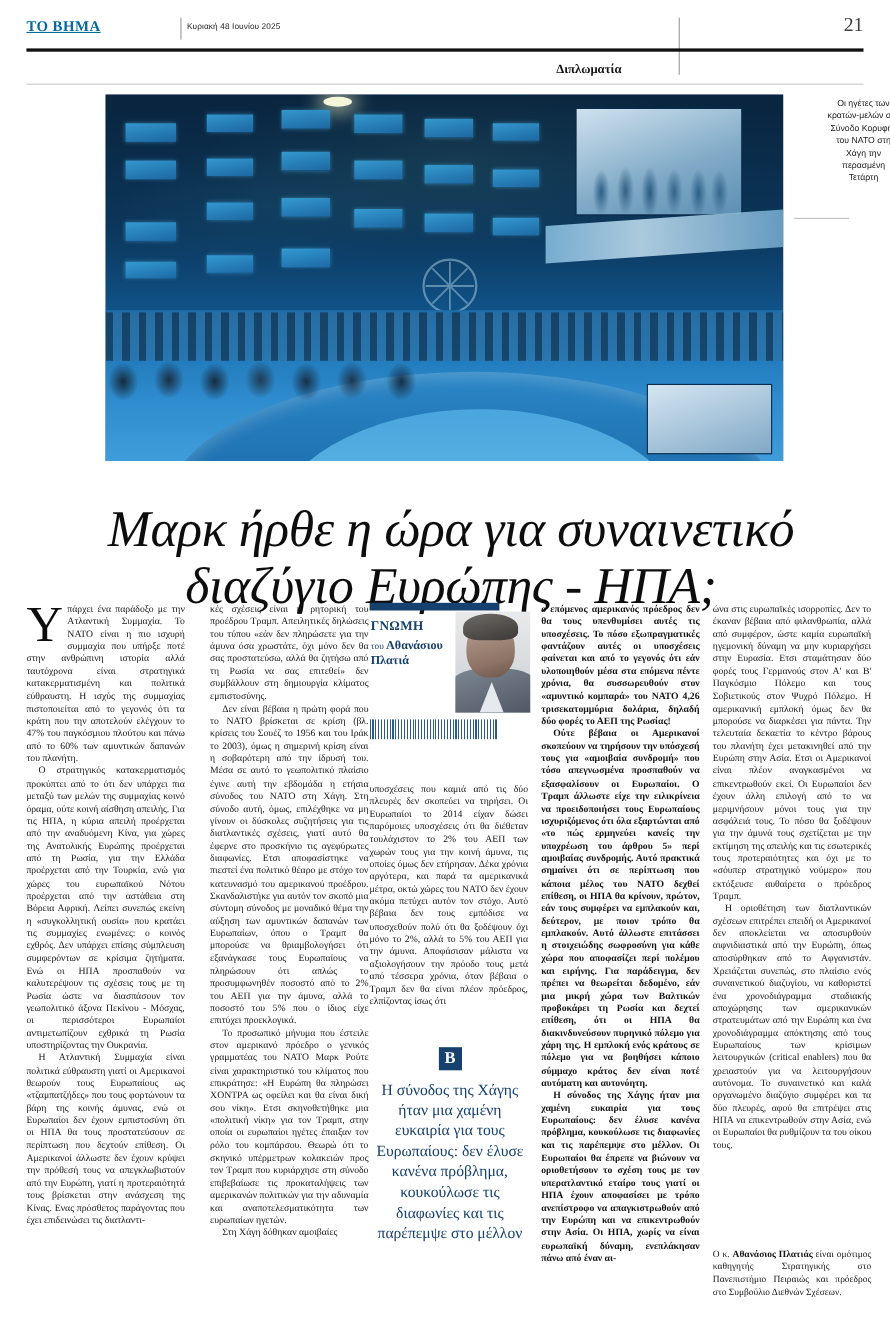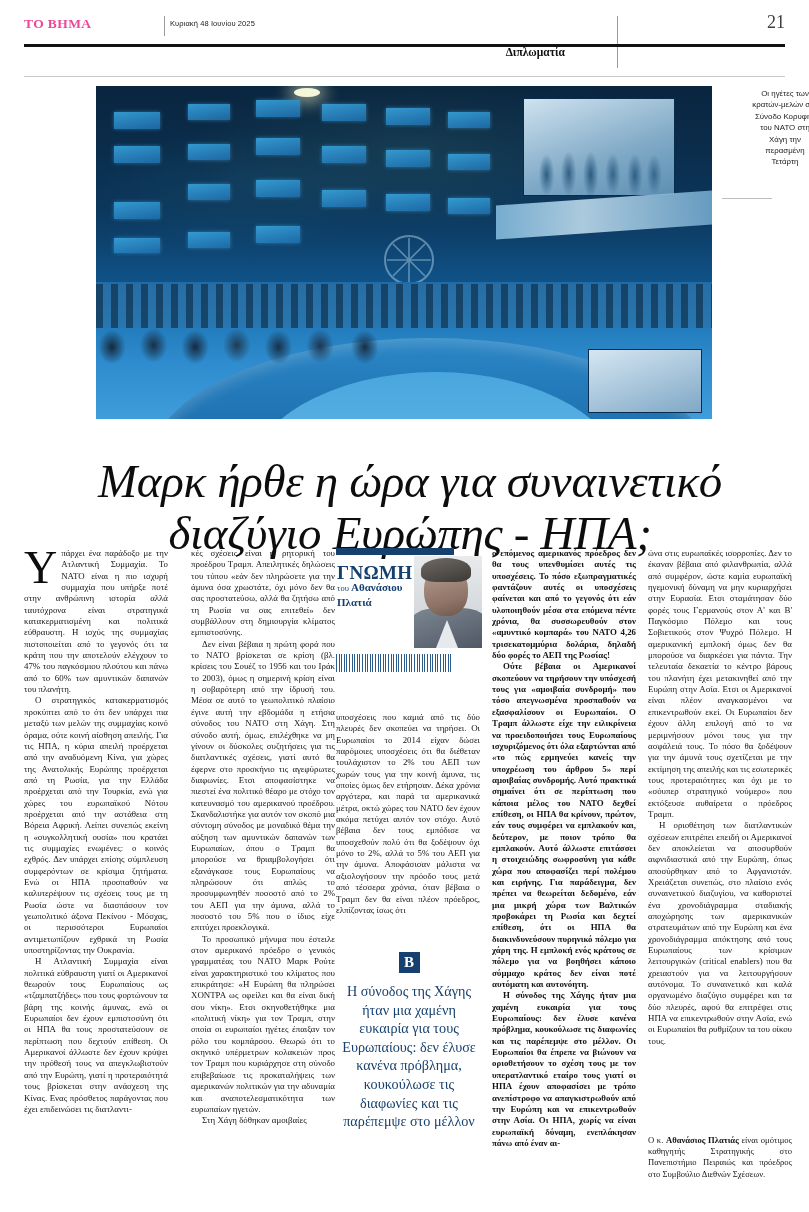--- a/index.html
+++ b/index.html
@@ -25,21 +25,22 @@
     height: 30px;
   }
   .masthead-title {
     position: absolute;
     left: 0;
     top: 0;
     font-family: "Liberation Serif", serif;
     font-weight: bold;
     font-size: 13.5px;
     letter-spacing: 0.4px;
-    color: #ec4899;
+    color: #0369a1;
+    text-decoration: underline;
   }
   .masthead-date {
     position: absolute;
     left: 146px;
     top: 3px;
     font-family: "Liberation Sans", sans-serif;
     font-size: 7.5px;
     color: #222;
     letter-spacing: 0.1px;
   }
@@ -78,21 +79,21 @@
   .section-kicker {
     position: absolute;
     left: 0;
     top: 44px;
     width: 565px;
     text-align: right;
     font-family: "Liberation Serif", serif;
     font-weight: bold;
     font-size: 11.5px;
     color: #111;
-    padding-top: 2px;
+    padding-top: 13px;
   }
   .rule-thin-top {
     position: absolute;
     left: 24px;
     top: 76px;
     width: 761px;
     height: 1px;
     background: #c9c9c9;
   }
 
@@ -314,21 +315,21 @@
   .opinion-bar {
     position: absolute;
     left: 0; top: 0;
     width: 118px; height: 7px;
     background: #16406e;
   }
   .opinion-label {
     position: absolute;
     left: 1px; top: 14px;
     font-family: "Liberation Serif", serif;
-    font-size: 19px;
+    font-size: 12px;
     font-weight: bold;
     color: #16406e;
     letter-spacing: 0.3px;
   }
   .opinion-byline {
     position: absolute;
     left: 1px; top: 32px;
     width: 92px;
     font-family: "Liberation Serif", serif;
     font-size: 11px;

